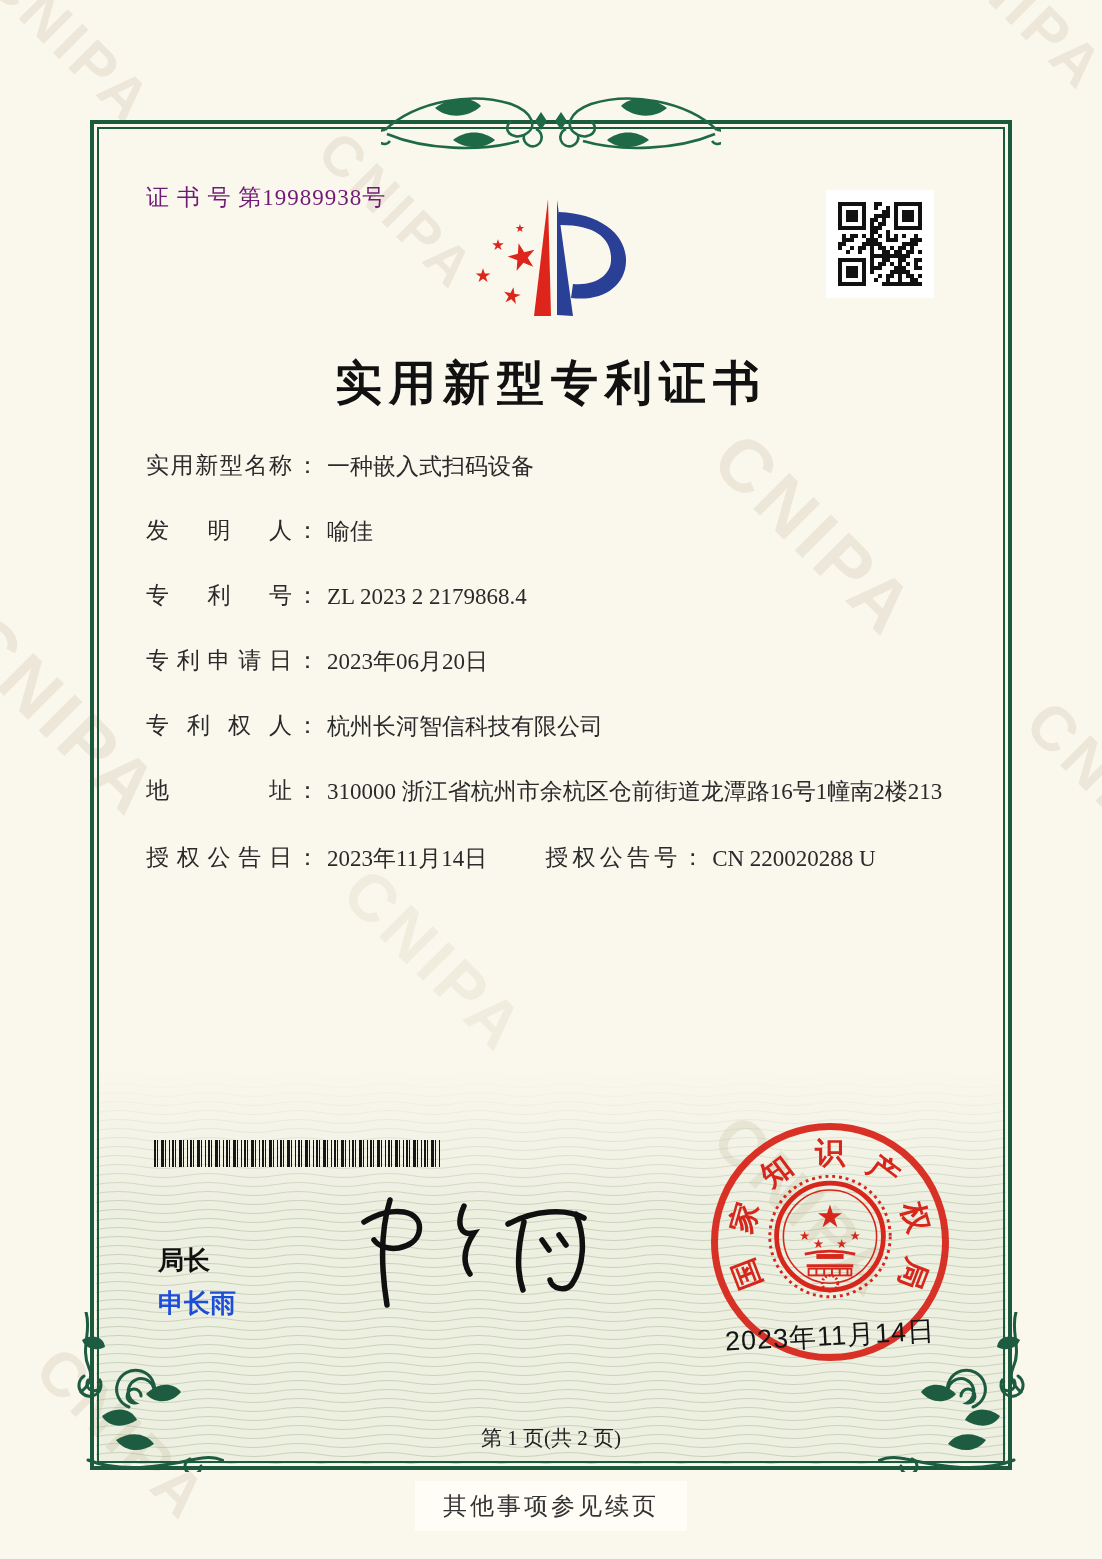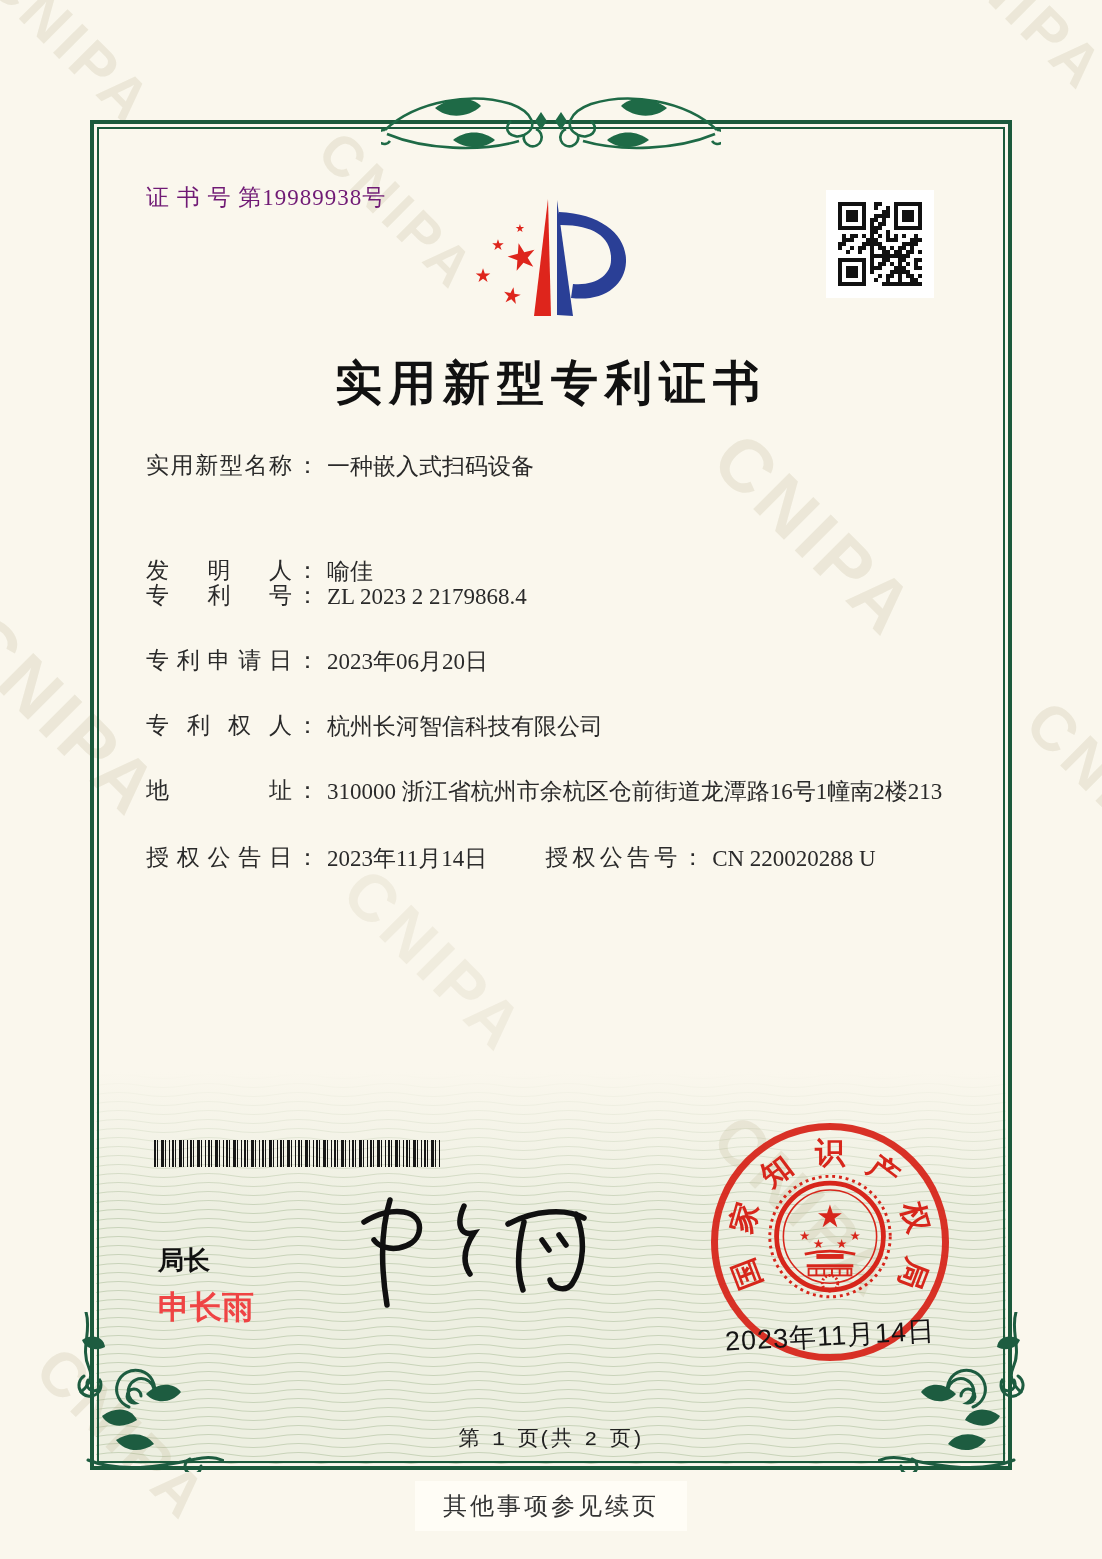--- a/index.html
+++ b/index.html
@@ -36,21 +36,21 @@
   .cert-no{left:146px;top:182px;font-size:23px;letter-spacing:1px;color:#701a75;z-index:4;}
   .logo{left:455px;top:186px;z-index:4;}
   .qr-box{left:826px;top:190px;width:108px;height:108px;background:#ffffff;z-index:4;
           display:flex;align-items:center;justify-content:center;}
 
   .title{left:96px;top:352px;width:910px;text-align:center;font-size:47px;font-weight:bold;
          letter-spacing:7px;color:#111;z-index:4;}
 
   
   .frow{left:146px;width:840px;font-size:23px;color:#2a2a2a;z-index:4;}
-  .r1{top:450px;} .r2{top:515px;margin-top:40px;} .r3{top:580px;} .r4{top:645px;} .r5{top:710px;}
+  .r1{top:450px;} .r2{top:515px;} .r3{top:580px;} .r4{top:645px;} .r5{top:710px;}
   .r6{top:775px;} .r7{top:842px;}
   .f-label{display:inline-block;width:146px;text-align:justify;text-align-last:justify;vertical-align:top;}
   .f-sep{margin:0 8px 0 4px;vertical-align:top;}
   .f-value{display:inline-block;max-width:655px;vertical-align:top;line-height:33px;}
   .pair2{margin-left:58px;}
   .pair2 .f-label{width:132px;}
 
   
   .bodytext{left:146px;top:893px;width:832px;z-index:4;font-size:22px;line-height:45px;
             text-align:justify;color:#1f1f1f;}
@@ -59,21 +59,21 @@
   
   .barcode{left:154px;top:1140px;width:287px;height:27px;z-index:4;
     background:repeating-linear-gradient(90deg,
       #151515 0 2px,transparent 2px 3px,#151515 3px 4px,transparent 4px 7px,
       #151515 7px 10px,transparent 10px 11px,#151515 11px 12px,transparent 12px 15px,
       #151515 15px 16px,transparent 16px 18px);}
 
   
   .officer-title{left:158px;top:1243px;font-size:26px;font-weight:bold;color:#111;z-index:4;
                  font-family:Liberation Sans, sans-serif;}
-  .officer-name{left:158px;top:1286px;font-size:32px;font-weight:bold;color:#ef4444;z-index:4;
+  .officer-name{left:158px;top:1286px;font-size:26px;font-weight:bold;color:#1d4ed8;z-index:4;
                 font-family:"Liberation Sans","DejaVu Sans",sans-serif;}
   .signature{left:312px;top:1192px;z-index:4;}
 
   
   .seal{left:706px;top:1118px;width:248px;height:248px;z-index:5;}
   .seal-ring{position:absolute;inset:5px;border:7px solid #d7261b;border-radius:50%;opacity:.95;}
   .seal-ch{position:absolute;left:50%;top:50%;font-size:30px;font-weight:bold;color:#d7261b;
            line-height:1;}
   .sc0{transform:translate(-50%,-50%) rotate(-111deg) translateY(-89px);}
   .sc1{transform:translate(-50%,-50%) rotate(-74deg)  translateY(-89px);}
@@ -81,21 +81,21 @@
   .sc3{transform:translate(-50%,-50%) rotate(0deg)    translateY(-89px);}
   .sc4{transform:translate(-50%,-50%) rotate(37deg)   translateY(-89px);}
   .sc5{transform:translate(-50%,-50%) rotate(74deg)   translateY(-89px);}
   .sc6{transform:translate(-50%,-50%) rotate(111deg)  translateY(-89px);}
   .emblem{position:absolute;left:50%;top:50%;transform:translate(-50%,-54%);}
   .seal-date{position:absolute;left:0;top:200px;width:100%;text-align:center;font-size:27px;
              color:#141414;letter-spacing:1px;transform:rotate(-3deg);
              font-family:"Liberation Sans","DejaVu Sans",sans-serif;}
 
   
-  .page-info{left:96px;top:1424px;width:910px;text-align:center;font-size:21px;color:#222;z-index:4;font-family:Liberation Mono, monospace;}
+  .page-info{left:96px;top:1424px;width:910px;text-align:center;font-size:21px;color:#222;z-index:4;}
   .cont-note{left:50%;top:1481px;transform:translateX(-50%);background:#fffdf6;
              padding:9px 28px;font-size:24px;letter-spacing:3px;color:#333;z-index:4;white-space:nowrap;}
 </style>
 </head>
 <body>
 
 <svg class="abs waves">
   <defs>
     <pattern id="wavepat" width="90" height="9" patternUnits="userSpaceOnUse">
       <path d="M0,4.5 Q22.5,0.5 45,4.5 T90,4.5" fill="none" stroke="#c8d3b9" stroke-width="1.2"></path>

